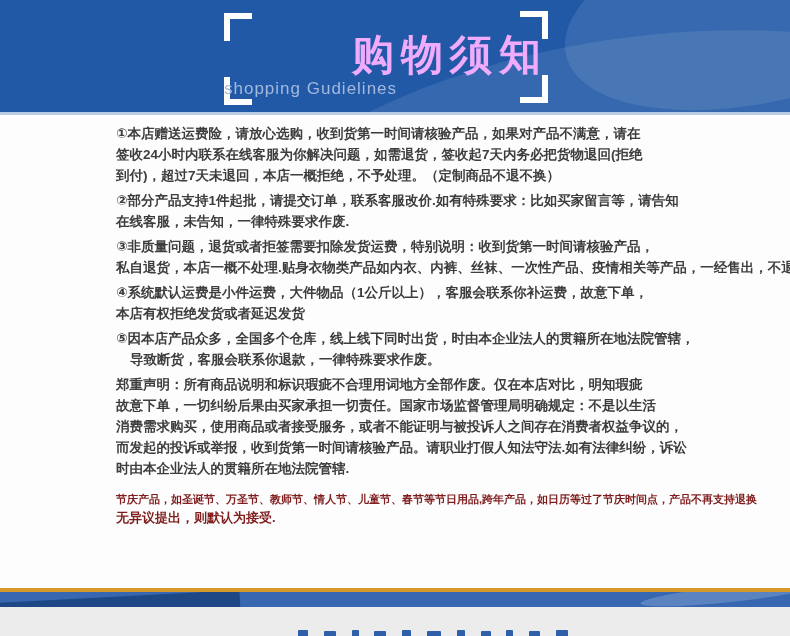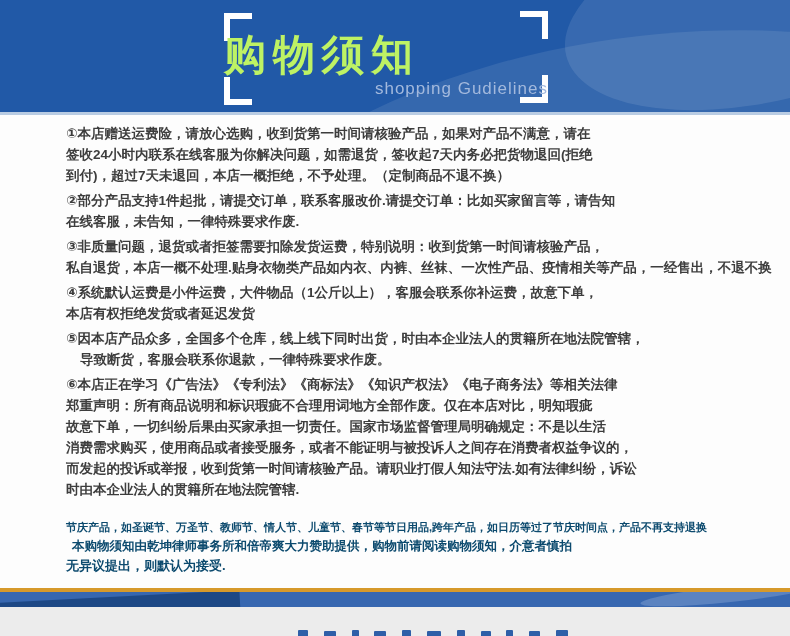--- a/index.html
+++ b/index.html
@@ -11,33 +11,33 @@
   .swoosh1{position:absolute;left:180px;top:38px;width:900px;height:220px;background:rgba(255,255,255,0.09);
            border-radius:50% 50% 0 0 / 100% 100% 0 0;transform:rotate(-8deg);}
   .swoosh2{position:absolute;left:560px;top:-90px;width:420px;height:190px;background:rgba(255,255,255,0.10);
            border-radius:50%;transform:rotate(-14deg);}
   .frame{position:absolute;left:224px;top:11px;width:324px;height:94px;}
   .corner{position:absolute;width:22px;height:22px;}
   .corner.tl{left:0;top:2px;border-left:6px solid #fff;border-top:6px solid #fff;}
   .corner.tr{right:0;top:0;border-right:6px solid #fff;border-top:6px solid #fff;}
   .corner.bl{left:0;bottom:0;border-left:6px solid #fff;border-bottom:6px solid #fff;}
   .corner.br{right:0;bottom:2px;border-right:6px solid #fff;border-bottom:6px solid #fff;}
-  .title{position:absolute;left:0;top:16px;width:100%;text-align:left;color:#bef264;
+  .title{position:absolute;left:0;top:16px;width:100%;text-align:right;color:#f0abfc;
          font-size:42px;font-weight:800;letter-spacing:7px;white-space:nowrap;}
-  .subtitle{position:absolute;left:0;top:68px;width:100%;text-align:right;color:#a3b9dd;
+  .subtitle{position:absolute;left:0;top:68px;width:100%;text-align:left;color:#a3b9dd;
             font-size:17px;letter-spacing:1px;}
   .header-divider{position:absolute;left:0;top:112px;width:790px;height:3px;background:#b9cce3;}
 
   
   .main{position:absolute;left:0;top:115px;width:790px;height:473px;background:#fdfdfd;
-        overflow:hidden;box-sizing:border-box;padding:8px 6px 0 66px;}
+        overflow:hidden;box-sizing:border-box;padding:8px 6px 0 116px;}
   .para{margin:0 0 4px 0;color:#3d3d3d;font-size:13.5px;font-weight:600;}
   .ln{display:block;line-height:21px;white-space:nowrap;}
   .ln.indent{padding-left:14px;}
-  .footnote{margin-top:18px;color:#0c4a6e;font-weight:600;}
+  .footnote{margin-top:11px;color:#7f1d1d;font-weight:600;}
   .fn1{display:block;font-size:11px;line-height:18px;white-space:nowrap;}
   .fn2{display:block;font-size:12.5px;line-height:20px;white-space:nowrap;padding-left:6px;}
   .fn3{display:block;font-size:13px;line-height:20px;white-space:nowrap;}
 
   
   .gold-line{position:absolute;left:0;top:588px;width:790px;height:4px;background:#d6992b;}
   .blue-band{position:absolute;left:0;top:592px;width:790px;height:15px;background:#3767b0;overflow:hidden;}
   .band-dark{position:absolute;left:-20px;bottom:-8px;width:260px;height:18px;background:#1d4885;
              transform:rotate(-3deg);}
   .band-light{position:absolute;right:-30px;top:-6px;width:180px;height:16px;background:#5b83c0;
@@ -71,51 +71,49 @@
 
   <div class="main">
 
     <p class="para">
       <span class="ln">①本店赠送运费险，请放心选购，收到货第一时间请核验产品，如果对产品不满意，请在</span>
       <span class="ln">签收24小时内联系在线客服为你解决问题，如需退货，签收起7天内务必把货物退回(拒绝</span>
       <span class="ln">到付)，超过7天未退回，本店一概拒绝，不予处理。（定制商品不退不换）</span>
     </p>
 
     <p class="para">
-      <span class="ln">②部分产品支持1件起批，请提交订单，联系客服改价.请提交订单：比如买家留言等，请告知</span>
+      <span class="ln">②部分产品支持1件起批，请提交订单，联系客服改价.如有特殊要求：比如买家留言等，请告知</span>
       <span class="ln">在线客服，未告知，一律特殊要求作废.</span>
     </p>
 
     <p class="para">
       <span class="ln">③非质量问题，退货或者拒签需要扣除发货运费，特别说明：收到货第一时间请核验产品，</span>
       <span class="ln">私自退货，本店一概不处理.贴身衣物类产品如内衣、内裤、丝袜、一次性产品、疫情相关等产品，一经售出，不退不换</span>
     </p>
 
     <p class="para">
       <span class="ln">④系统默认运费是小件运费，大件物品（1公斤以上），客服会联系你补运费，故意下单，</span>
       <span class="ln">本店有权拒绝发货或者延迟发货</span>
     </p>
 
     <p class="para">
       <span class="ln">⑤因本店产品众多，全国多个仓库，线上线下同时出货，时由本企业法人的贯籍所在地法院管辖，</span>
       <span class="ln indent">导致断货，客服会联系你退款，一律特殊要求作废。</span>
     </p>
 
     <p class="para">
-      <span class="ln">⑥本店正在学习《广告法》《专利法》《商标法》《知识产权法》《电子商务法》等相关法律</span>
       <span class="ln">郑重声明：所有商品说明和标识瑕疵不合理用词地方全部作废。仅在本店对比，明知瑕疵</span>
       <span class="ln">故意下单，一切纠纷后果由买家承担一切责任。国家市场监督管理局明确规定：不是以生活</span>
       <span class="ln">消费需求购买，使用商品或者接受服务，或者不能证明与被投诉人之间存在消费者权益争议的，</span>
       <span class="ln">而发起的投诉或举报，收到货第一时间请核验产品。请职业打假人知法守法.如有法律纠纷，诉讼</span>
       <span class="ln">时由本企业法人的贯籍所在地法院管辖.</span>
     </p>
 
     <div class="footnote">
       <span class="fn1">节庆产品，如圣诞节、万圣节、教师节、情人节、儿童节、春节等节日用品,跨年产品，如日历等过了节庆时间点，产品不再支持退换</span>
-      <span class="fn2">本购物须知由乾坤律师事务所和倍帝爽大力赞助提供，购物前请阅读购物须知，介意者慎拍</span>
       <span class="fn3">无异议提出，则默认为接受.</span>
     </div>
 
   </div>
 
   <div class="gold-line"></div>
   <div class="blue-band">
     <div class="band-dark"></div>
     <div class="band-light"></div>
   </div>

